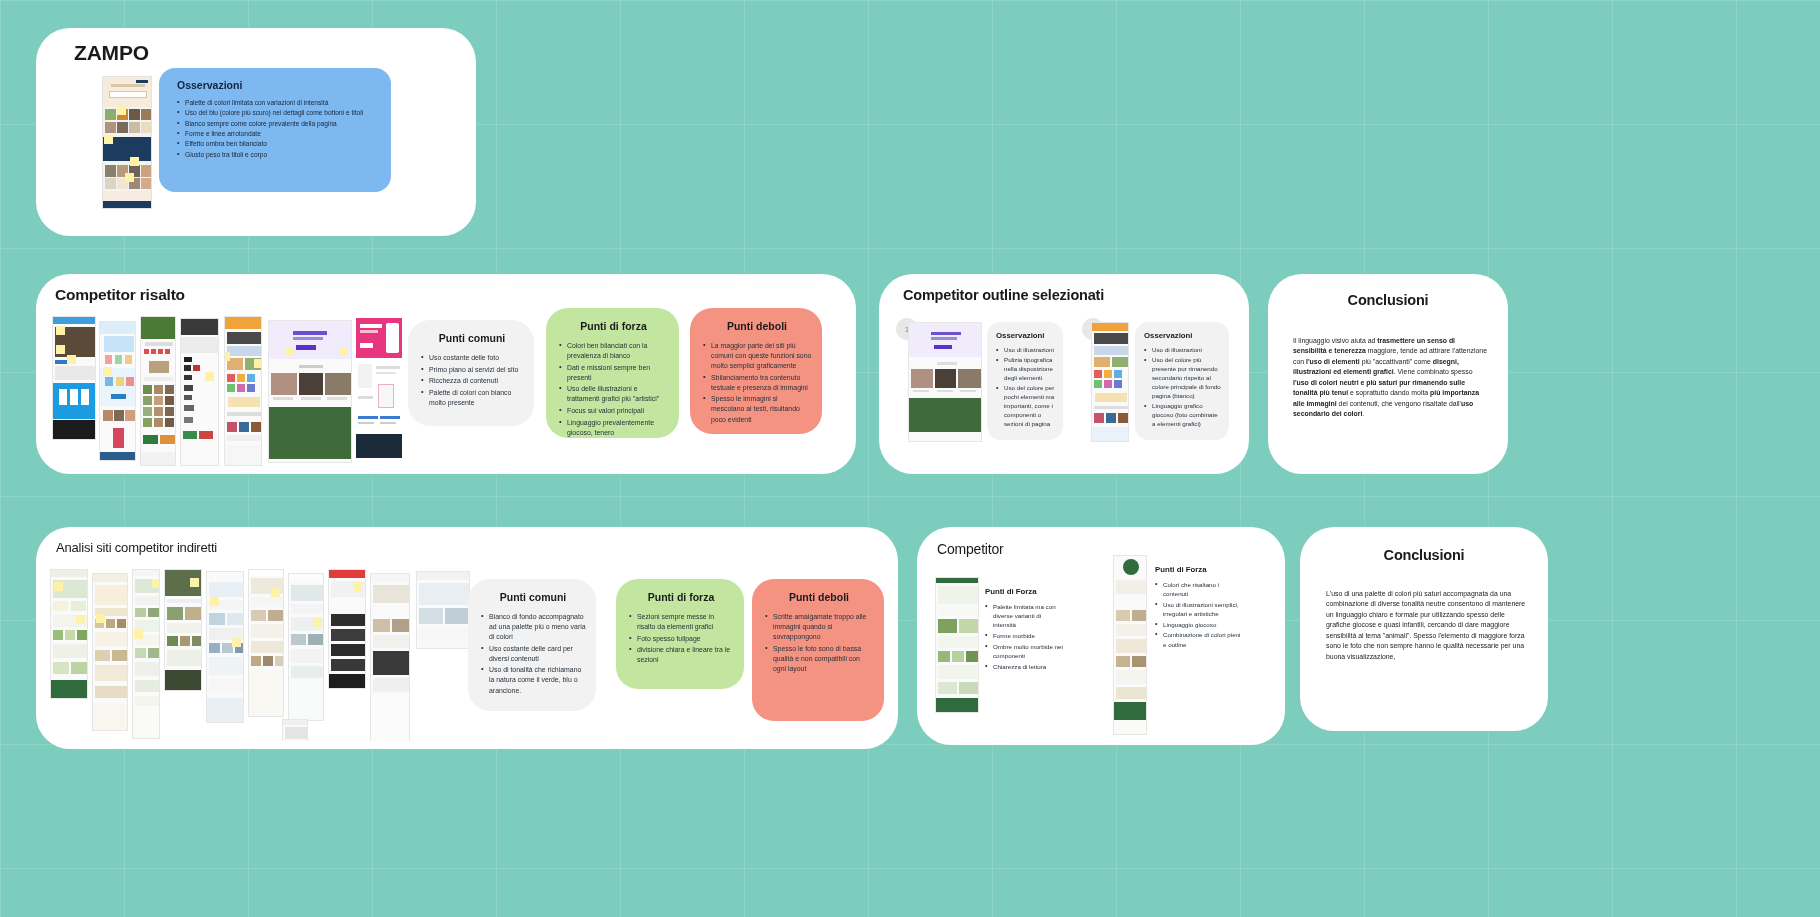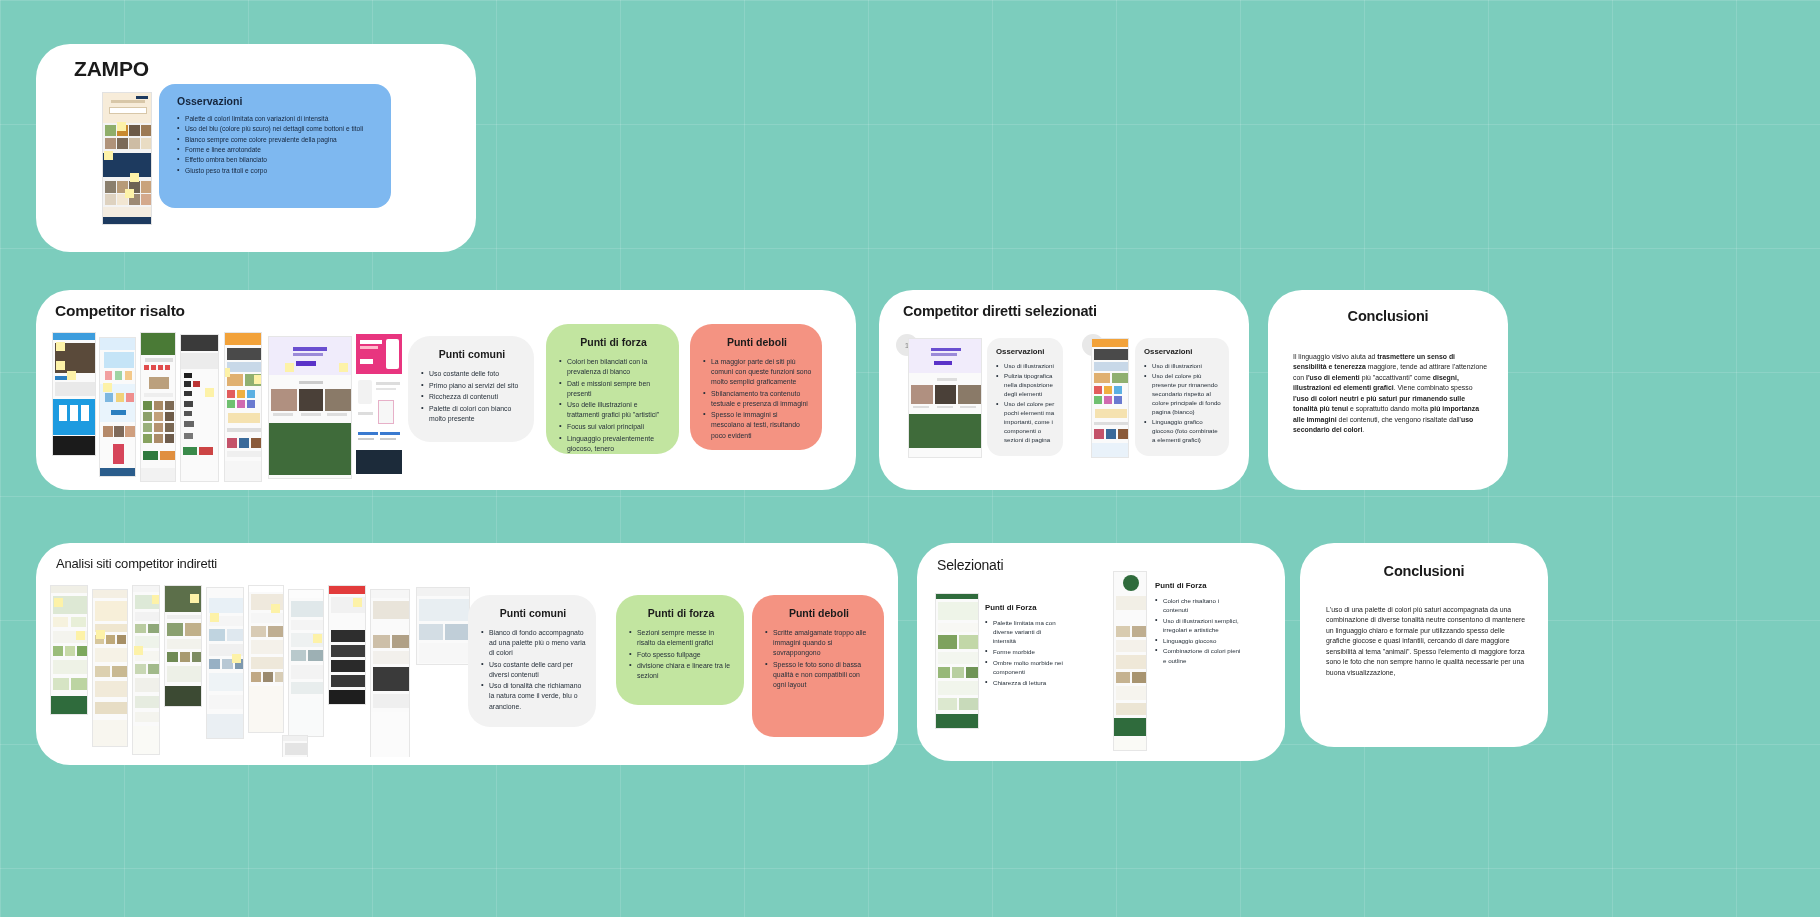--- a/index.html
+++ b/index.html
@@ -9,21 +9,21 @@
     font-family: "Liberation Sans", sans-serif;
   }
   body {
     background-color: #7ccdbd;
     background-image:
       linear-gradient(to right, rgba(255,255,255,0.13) 1px, transparent 1px),
       linear-gradient(to bottom, rgba(255,255,255,0.13) 1px, transparent 1px);
     background-size: 124px 124px;
     position: relative;
   }
-  .board { position: absolute; inset: 0; margin-top: 16px; }
+  .board { position: absolute; inset: 0; }
 
   .panel {
     position: absolute;
     background: #ffffff;
     border-radius: 34px;
   }
 
   .panel-title {
     font-weight: bold;
     color: #1a1a1a;
@@ -338,21 +338,21 @@
       <div class="h">Punti deboli</div>
       <ul>
         <li>La maggior parte dei siti più comuni con queste funzioni sono molto semplici graficamente</li>
         <li>Sbilanciamento tra contenuto testuale e presenza di immagini</li>
         <li>Spesso le immagini si mescolano ai testi, risultando poco evidenti</li>
       </ul>
     </div>
   </div>
 
   <div class="panel" id="comp-sel">
-    <div class="panel-title ttl-md" style="position:absolute;left:24px;top:13px;">Competitor diretti selezionati</div>
+    <div class="panel-title ttl-md" style="position:absolute;left:24px;top:13px;">Competitor outline selezionati</div>
 
     <div class="num-badge" style="left:17px;top:44px;">1</div>
 
     <div class="mosaic" style="left:29px;top:48px;width:74px;height:120px;">
       <div class="shot" style="left:0;top:0;width:74px;height:120px;">
         <div class="ph" style="left:0;top:0;width:74px;height:34px;background:#f1ecfb;"></div>
         <div class="ph" style="left:22px;top:9px;width:30px;height:3px;background:#6a4fd0;"></div>
         <div class="ph" style="left:22px;top:14px;width:26px;height:3px;background:#9b8ad8;"></div>
         <div class="ph" style="left:25px;top:22px;width:18px;height:4px;background:#5a32c8;"></div>
         <div class="ph" style="left:28px;top:39px;width:20px;height:3px;background:#ddd;"></div>
@@ -579,21 +579,21 @@
     <div class="info-card c-red" style="left:716px;top:52px;width:132px;height:142px;">
       <div class="h">Punti deboli</div>
       <ul>
         <li>Scritte amalgamate troppo alle immagini quando si sovrappongono</li>
         <li>Spesso le foto sono di bassa qualità e non compatibili con ogni layout</li>
       </ul>
     </div>
   </div>
 
   <div class="panel" id="sel-indir">
-    <div class="panel-title" style="position:absolute;left:20px;top:14px;font-size:14px;font-weight:normal;">Selezionati</div>
+    <div class="panel-title" style="position:absolute;left:20px;top:14px;font-size:14px;font-weight:normal;">Competitor</div>
 
     <div class="mosaic" style="left:18px;top:50px;width:44px;height:136px;">
       <div class="shot" style="left:0;top:0;width:44px;height:136px;">
         <div class="band" style="top:0;height:5px;background:#2f6b3c;"></div>
         <div class="ph" style="left:2px;top:8px;width:40px;height:18px;background:#eef4e8;"></div>
         <div class="ph" style="left:2px;top:29px;width:40px;height:9px;background:#f8f8f4;"></div>
         <div class="ph" style="left:2px;top:41px;width:19px;height:14px;background:#7ea25e;"></div>
         <div class="ph" style="left:23px;top:41px;width:19px;height:14px;background:#c2d7a8;"></div>
         <div class="ph" style="left:2px;top:58px;width:40px;height:12px;background:#f3f6ef;"></div>
         <div class="ph" style="left:2px;top:73px;width:12px;height:11px;background:#97b878;"></div>

